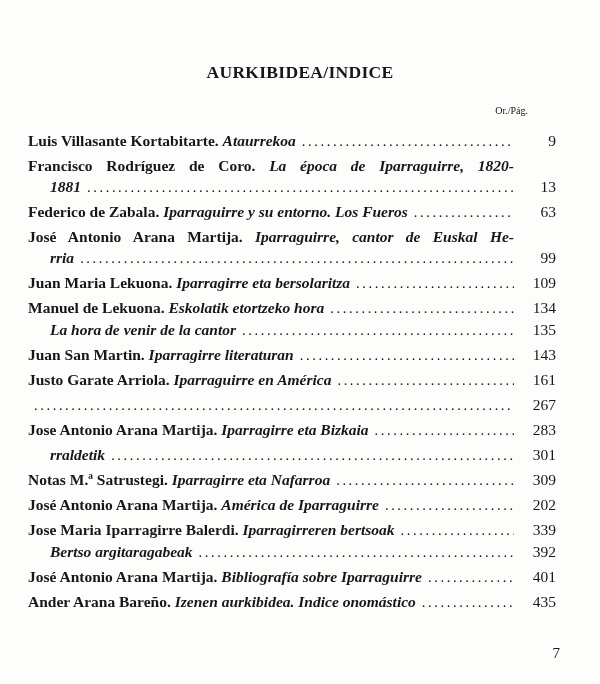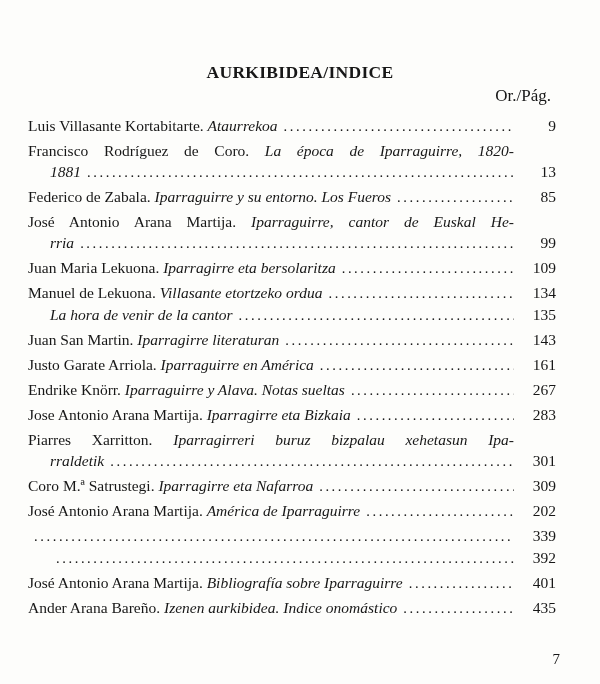--- a/index.html
+++ b/index.html
@@ -18,38 +18,38 @@
   .book-title {
     text-align: center;
     padding-top: 62px;
     font-weight: 700;
     font-size: 17.5px;
     letter-spacing: 0.3px;
     line-height: 20px;
   }
   .col-header {
     text-align: right;
-    padding-right: 49px;
-    margin-top: 6px;
-    font-size: 17px;
+    padding-right: 72px;
+    margin-top: 21px;
+    font-size: 10px;
     line-height: 16px;
   }
   .toc {
     margin-top: 11px;
     padding-left: 28px;
     padding-right: 44px;
   }
   .entry { margin-bottom: 3px; }
   .line {
     display: flex;
     align-items: baseline;
     line-height: 21px;
     font-size: 15.5px;
   }
-  .line .text { white-space: nowrap; }
+  .line .text { white-space: nowrap; font-weight: bold; }
   .line.justify .text {
     flex: 1;
     white-space: normal;
     text-align: justify;
     text-align-last: justify;
   }
   .line.indent { padding-left: 22px; }
   .it { font-style: italic; }
   .dots {
     flex: 1;
@@ -94,21 +94,21 @@
         <div class="line indent">
           <span class="text"><span class="it">1881</span></span>
           <span class="dots">........................................................................................................................</span>
           <span class="pagenum">13</span>
         </div>
       </div>
       <div class="entry">
         <div class="line">
           <span class="text"><span>Federico de Zabala. </span><span class="it">Iparraguirre y su entorno. Los Fueros</span></span>
           <span class="dots">........................................................................................................................</span>
-          <span class="pagenum">85</span>
+          <span class="pagenum">63</span>
         </div>
       </div>
       <div class="entry">
         <div class="line justify">
           <span class="text"><span>José Antonio Arana Martija. </span><span class="it">Iparraguirre, cantor de Euskal He-</span></span>
           <span class="pagenum"></span>
         </div>
         <div class="line indent">
           <span class="text"><span class="it">rria</span></span>
           <span class="dots">........................................................................................................................</span>
@@ -117,21 +117,21 @@
       </div>
       <div class="entry">
         <div class="line">
           <span class="text"><span>Juan Maria Lekuona. </span><span class="it">Iparragirre eta bersolaritza</span></span>
           <span class="dots">........................................................................................................................</span>
           <span class="pagenum">109</span>
         </div>
       </div>
       <div class="entry">
         <div class="line">
-          <span class="text"><span>Manuel de Lekuona. </span><span class="it">Villasante etortzeko ordua</span></span>
+          <span class="text"><span>Manuel de Lekuona. </span><span class="it">Eskolatik etortzeko hora</span></span>
           <span class="dots">........................................................................................................................</span>
           <span class="pagenum">134</span>
         </div>
         <div class="line indent">
           <span class="text"><span class="it">La hora de venir de la cantor</span></span>
           <span class="dots">........................................................................................................................</span>
           <span class="pagenum">135</span>
         </div>
       </div>
       <div class="entry">
@@ -143,63 +143,60 @@
       </div>
       <div class="entry">
         <div class="line">
           <span class="text"><span>Justo Garate Arriola. </span><span class="it">Iparraguirre en América</span></span>
           <span class="dots">........................................................................................................................</span>
           <span class="pagenum">161</span>
         </div>
       </div>
       <div class="entry">
         <div class="line">
-          <span class="text"><span>Endrike Knörr. </span><span class="it">Iparraguirre y Alava. Notas sueltas</span></span>
           <span class="dots">........................................................................................................................</span>
           <span class="pagenum">267</span>
         </div>
       </div>
       <div class="entry">
         <div class="line">
           <span class="text"><span>Jose Antonio Arana Martija. </span><span class="it">Iparragirre eta Bizkaia</span></span>
           <span class="dots">........................................................................................................................</span>
           <span class="pagenum">283</span>
         </div>
       </div>
       <div class="entry">
-        <div class="line justify">
-          <span class="text"><span>Piarres Xarritton. </span><span class="it">Iparragirreri buruz bizpalau xehetasun Ipa-</span></span>
-          <span class="pagenum"></span>
-        </div>
         <div class="line indent">
           <span class="text"><span class="it">rraldetik</span></span>
           <span class="dots">........................................................................................................................</span>
           <span class="pagenum">301</span>
         </div>
       </div>
       <div class="entry">
         <div class="line">
-          <span class="text"><span>Coro M.ª Satrustegi. </span><span class="it">Iparragirre eta Nafarroa</span></span>
+          <span class="text"><span>Notas M.ª Satrustegi. </span><span class="it">Iparragirre eta Nafarroa</span></span>
           <span class="dots">........................................................................................................................</span>
           <span class="pagenum">309</span>
         </div>
       </div>
       <div class="entry">
         <div class="line">
           <span class="text"><span>José Antonio Arana Martija. </span><span class="it">América de Iparraguirre</span></span>
           <span class="dots">........................................................................................................................</span>
           <span class="pagenum">202</span>
         </div>
       </div>
       <div class="entry">
         <div class="line">
+          <span class="text"><span>Jose Maria Iparragirre Balerdi. </span><span class="it">Iparragirreren bertsoak</span></span>
           <span class="dots">........................................................................................................................</span>
           <span class="pagenum">339</span>
         </div>
         <div class="line indent">
+          <span class="text"><span class="it">Bertso argitaragabeak</span></span>
           <span class="dots">........................................................................................................................</span>
           <span class="pagenum">392</span>
         </div>
       </div>
       <div class="entry">
         <div class="line">
           <span class="text"><span>José Antonio Arana Martija. </span><span class="it">Bibliografía sobre Iparraguirre</span></span>
           <span class="dots">........................................................................................................................</span>
           <span class="pagenum">401</span>
         </div>

